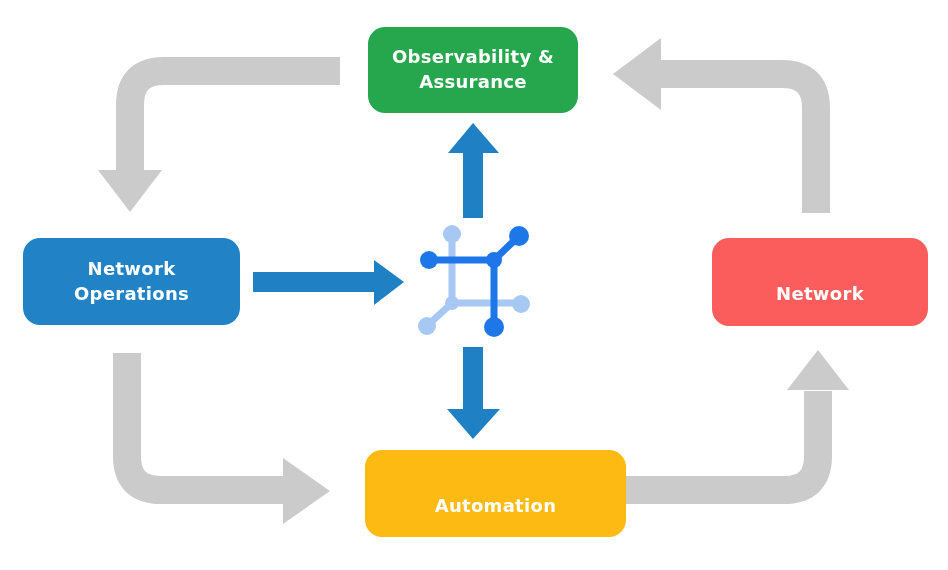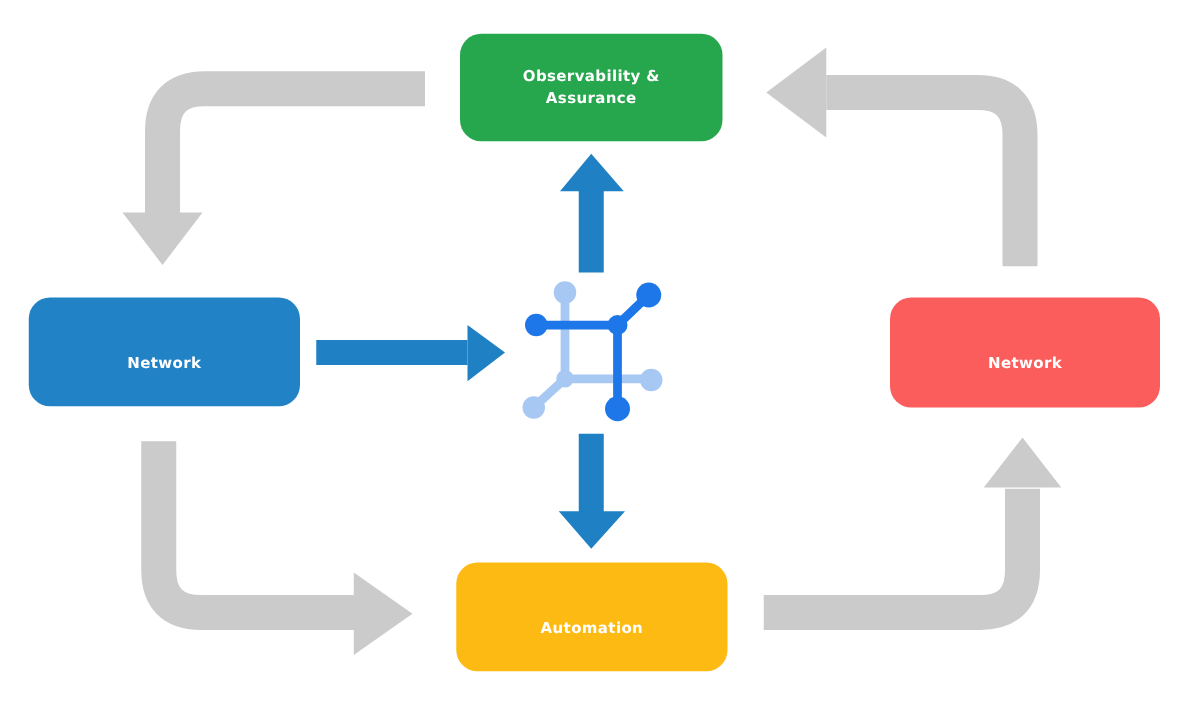--- a/index.html
+++ b/index.html
@@ -10,27 +10,27 @@
     font-family:"DejaVu Sans","Liberation Sans",sans-serif;
     overflow:hidden;
   }
   #arrow-layer{position:absolute;left:0;top:0;width:948px;height:570px;}
   .node-box{
     position:absolute;
     display:flex;align-items:center;justify-content:center;
     text-align:center;
     border-radius:17px;
     color:#ffffff;
-    font-size:12px;font-weight:700;letter-spacing:0.3px;line-height:1.38;
+    font-size:18px;font-weight:700;letter-spacing:0.3px;line-height:1.38;
   }
   .node-box .label{white-space:pre-line;}
   #box-observability{left:368px;top:27px;width:210px;height:86px;background:#27a74d;}
   #box-operations{left:23px;top:238px;width:217px;height:87px;background:#2183c6;}
   #box-infrastructure{left:712px;top:238px;width:216px;height:88px;background:#fb5d5d;}
-  #box-tooling{left:365px;top:450px;width:217px;height:87px;background:#fdba12;}
+  #box-tooling{left:365px;top:450px;width:261px;height:87px;background:#fdba12;}
   .line2{display:block;}
 </style>
 </head>
 <body>
 
 <div id="stage">
 
   <svg id="arrow-layer" viewBox="0 0 948 570" xmlns="http://www.w3.org/2000/svg">
 
     <path d="M 340 71 H 164 Q 130 71 130 105 V 172" fill="none" stroke-width="28" stroke="#cbcbcb"></path>
@@ -84,20 +84,21 @@
   <div class="node-box" id="box-observability">
     <div class="label">
       <span>Observability &amp;</span>
       <span class="line2">Assurance</span>
     </div>
   </div>
 
   <div class="node-box" id="box-operations">
     <div class="label">
       <span>Network</span>
+      <span class="line2">Operations</span>
     </div>
   </div>
 
   <div class="node-box" id="box-infrastructure">
     <div class="label">
       <span>Network</span>
     </div>
   </div>
 
   <div class="node-box" id="box-tooling">

